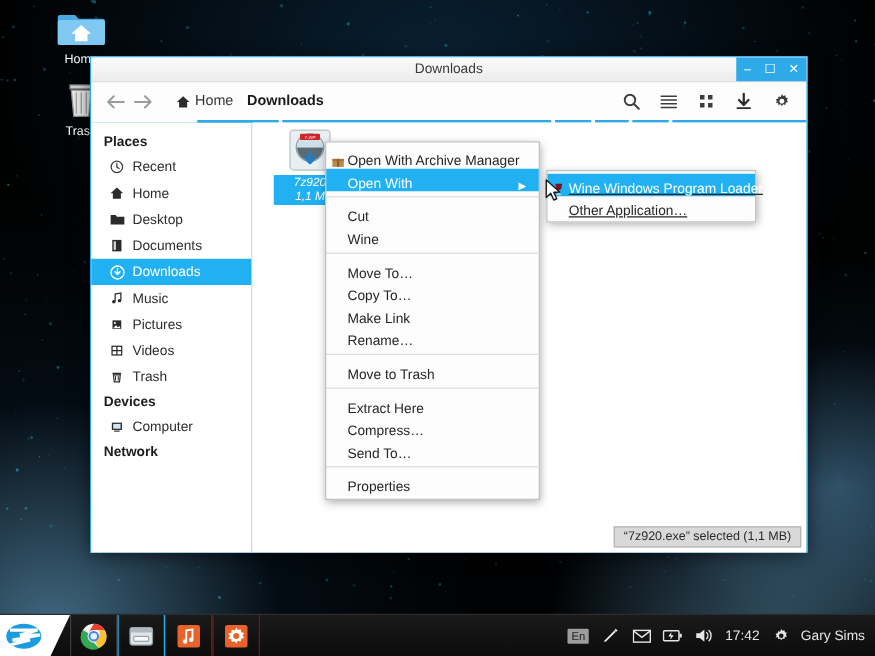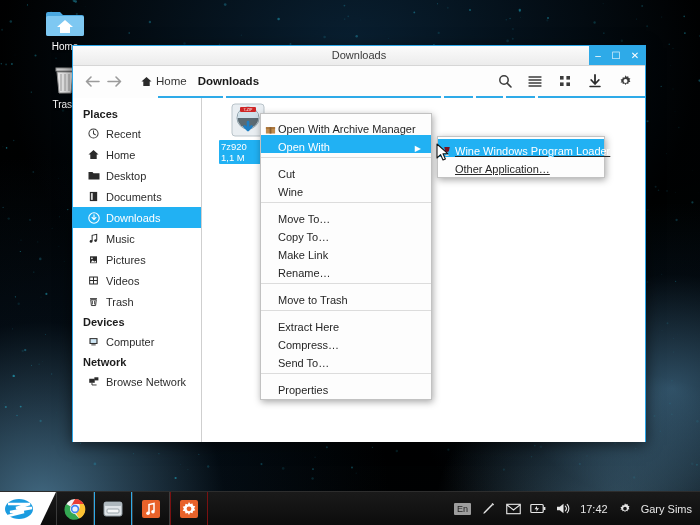--- a/index.html
+++ b/index.html
@@ -61,21 +61,21 @@
     padding-top:6px;font-size:11px;color:#2c2c2c;}
   .sb-head{font-weight:bold;padding:4px 0 3px 10px;font-size:11px;color:#1c1c1c;}
   .sb-item{display:flex;align-items:center;gap:6px;padding:2px 0 2px 14px;height:17px;}
   .sb-item.sel{background:#21b1f3;color:#fff;}
   .sb-ico{width:13px;height:13px;display:flex;align-items:center;justify-content:center;
     font-size:11px;color:#3a3a3a;}
   .sb-item.sel .sb-ico{color:#fff;}
 
   
   #files{flex:1;background:#fff;position:relative;}
-  #file-item{position:absolute;left:17px;top:4px;width:58px;text-align:left;}
+  #file-item{position:absolute;left:17px;top:4px;width:58px;text-align:center;font-style:italic;}
   #file-icon-wrap{width:36px;height:36px;margin:0 auto;display:flex;align-items:center;justify-content:center;}
   #file-label{margin-top:2px;background:#21b1f3;color:#fff;font-size:9.5px;line-height:11px;
     padding:1px 2px;border-radius:1px;}
 
   
   #statusbar{position:absolute;right:4px;bottom:4px;background:#d9d9d9;
     border:1px solid #b4b4b4;font-size:10px;color:#2a2a2a;padding:2px 7px;}
 
   
   #ctxmenu{position:absolute;left:260px;top:113px;width:170px;background:#fdfdfd;
@@ -838,30 +838,20 @@
           <svg width="11" height="11" viewBox="0 0 12 12">
               <rect x="1.6" y="2.3" width="8.8" height="6.4" fill="#2b2b2b"></rect>
               <rect x="2.8" y="3.4" width="6.4" height="4.2" fill="#cfe7f5"></rect>
               <rect x="3.6" y="9.2" width="4.8" height="1" fill="#2b2b2b"></rect>
             </svg>
         </span>
         <span>Computer</span>
       </div>
 
       <div class="sb-head">Network</div>
-      <div class="sb-item">
-        <span class="sb-ico">
-          <svg width="12" height="11" viewBox="0 0 12 12">
-              <rect x="0.8" y="3" width="6" height="4.4" fill="#2b2b2b"></rect>
-              <rect x="6.4" y="1.4" width="4.4" height="3.4" fill="#2b2b2b"></rect>
-              <path d="M3.8 7.4v2.4h5" stroke="#2b2b2b" stroke-width="1" fill="none"></path>
-            </svg>
-        </span>
-        <span>Browse Network</span>
-      </div>
     </div>
 
     <div id="files">
       <div id="file-item">
         <div id="file-icon-wrap">
           <svg width="34" height="34" viewBox="0 0 34 34">
             <rect x="1" y="1" width="32" height="32" rx="3" fill="#e9eef2" stroke="#b9c3c9"></rect>
             <circle cx="17" cy="15" r="11" fill="#f2f6f8" stroke="#8fa3ad"></circle>
             <path d="M6.6 15a10.4 10.4 0 0 1 20.8 0z" fill="#cfe0ea"></path>
             <path d="M6.6 15a10.4 10.4 0 0 0 20.8 0" fill="#5b6b74"></path>
@@ -869,20 +859,21 @@
             <text x="17" y="8.3" font-size="3.6" fill="#fff" text-anchor="middle" font-family="Liberation Sans, sans-serif">7-ZIP</text>
             <path d="M17 19 l0 7 M13.5 23.5 L17 27 L20.5 23.5" stroke="#1f7fc4" stroke-width="2.6" fill="none" stroke-linecap="round" stroke-linejoin="round"></path>
           </svg>
         </div>
         <div id="file-label">
           <span>7z920</span><br>
           <span>1,1 M</span>
         </div>
       </div>
 
+      <div id="statusbar">“7z920.exe” selected (1,1 MB)</div>
     </div>
   </div>
 </div>
 
 <div id="ctxmenu">
   <div class="mi">
     <span class="mico">
       <svg width="11" height="11" viewBox="0 0 12 12">
           <rect x="1" y="3.4" width="10" height="7" fill="#c08a4b"></rect>
           <rect x="1" y="3.4" width="10" height="2" fill="#a9743a"></rect>

